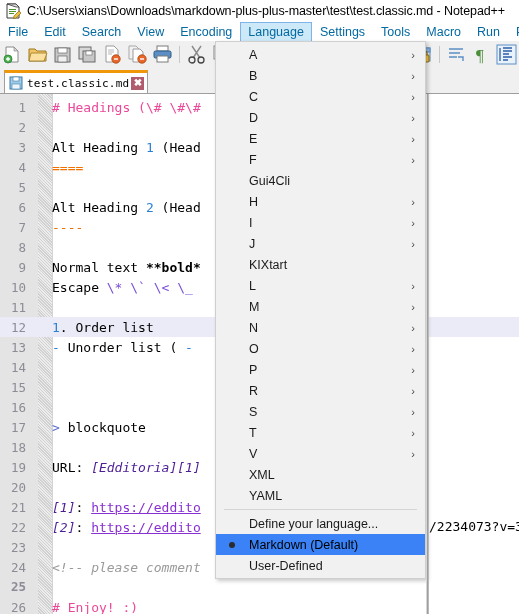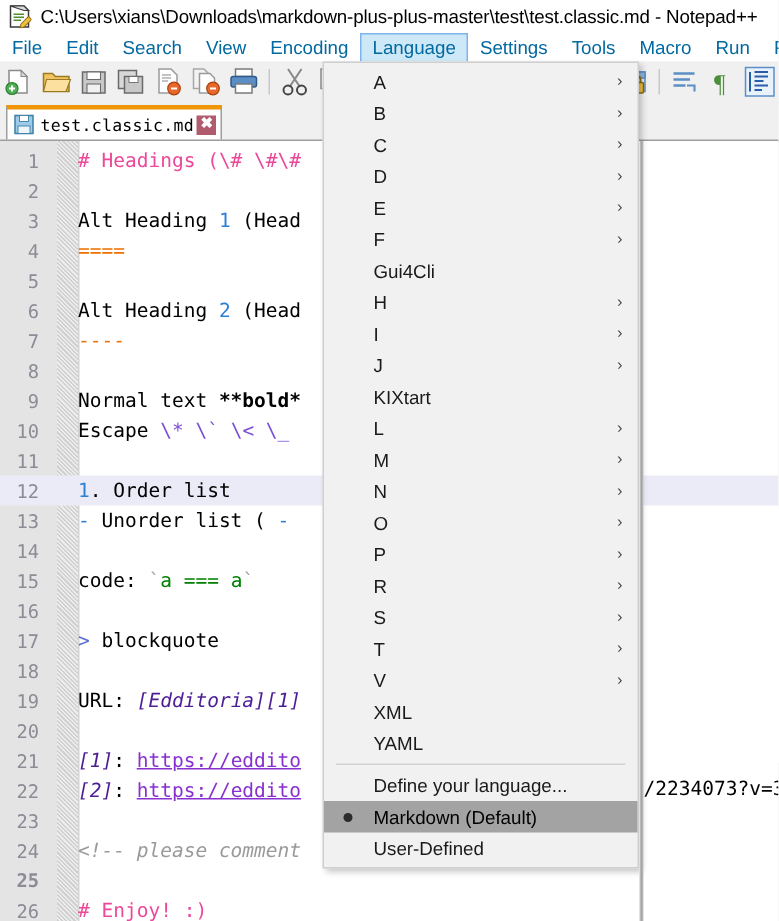--- a/index.html
+++ b/index.html
@@ -124,21 +124,21 @@
     position:absolute;left:215px;top:41px;width:211px;
     background:#f1f1f1;border:1px solid #cfcfcf;
     box-shadow:2px 2px 4px rgba(0,0,0,.22);
     padding:2px 0 2px 0;box-sizing:border-box;z-index:40;
     font-size:12.5px;
   }
   .mi{
     height:21px;display:flex;align-items:center;position:relative;
     color:#1a1a1a;box-sizing:border-box;padding-left:33px;padding-right:8px;
   }
-  .mi.selected{background:#a3a3a3;color:#000;}
+  .mi.selected{background:#3b82f6;color:#000;}
   .mi-label{white-space:nowrap;}
   .mi-arrow{
     position:absolute;right:10px;top:50%;transform:translateY(-50%);
     font-size:11px;color:#4a4a4a;line-height:1;
   }
   .mi-radio{
     position:absolute;left:13px;top:50%;transform:translateY(-50%);
     width:6px;height:6px;border-radius:50%;background:#2b2b2b;
   }
   .mi-sep{height:1px;background:#d4d4d4;margin:3px 8px 3px 8px;}
@@ -349,21 +349,20 @@
         <div class="line" style="top: 243px;">
           <span class="ln">13</span>
           <span class="code"><span class="bullet">-</span> Unorder list ( <span class="bullet">-</span></span>
         </div>
         <div class="line" style="top: 263px;">
           <span class="ln">14</span>
           <span class="code"></span>
         </div>
         <div class="line" style="top: 283px;">
           <span class="ln">15</span>
-          <span class="code">code: <span class="tick">`</span><span class="codespan">a === a</span><span class="tick">`</span></span>
         </div>
         <div class="line" style="top: 303px;">
           <span class="ln">16</span>
           <span class="code"></span>
         </div>
         <div class="line" style="top: 323px;">
           <span class="ln">17</span>
           <span class="code"><span class="quote">&gt;</span> blockquote</span>
         </div>
         <div class="line" style="top: 343px;">

